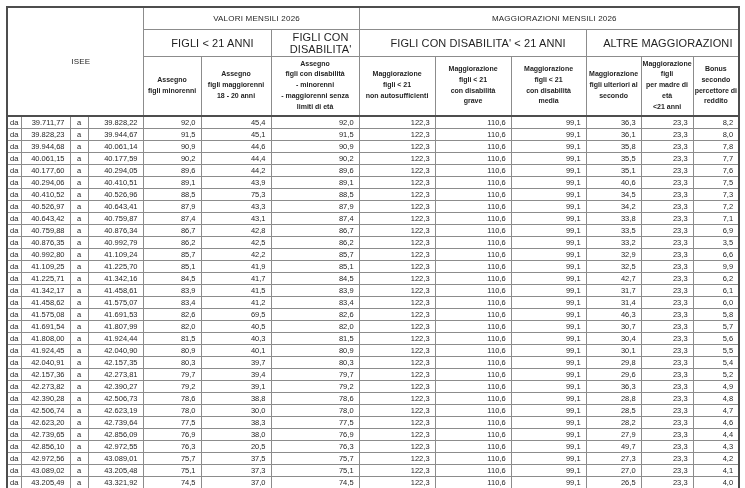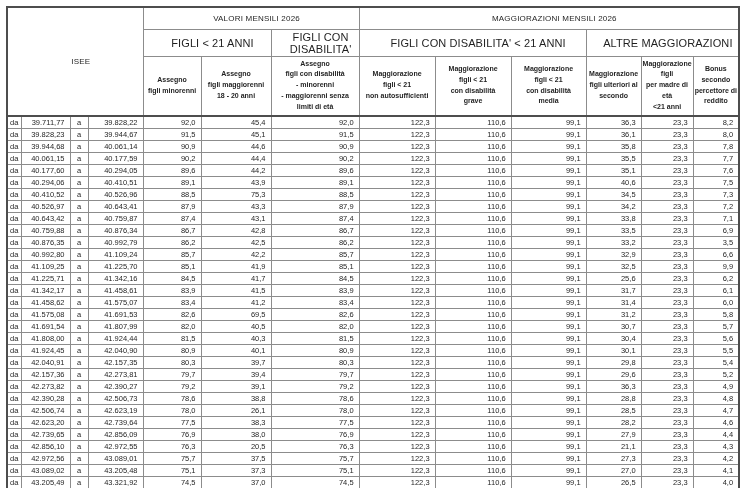--- a/index.html
+++ b/index.html
@@ -327,21 +327,21 @@
     <td class="lab">da</td>
     <td class="num">41.225,71</td>
     <td class="lab">a</td>
     <td class="num">41.342,16</td>
     <td class="num">84,5</td>
     <td class="num">41,7</td>
     <td class="num">84,5</td>
     <td class="num">122,3</td>
     <td class="num">110,6</td>
     <td class="num">99,1</td>
-    <td class="num">25,6</td>
+    <td class="num">42,7</td>
     <td class="num">23,3</td>
     <td class="num">6,2</td>
   </tr>
         <tr>
     <td class="lab">da</td>
     <td class="num">41.342,17</td>
     <td class="lab">a</td>
     <td class="num">41.458,61</td>
     <td class="num">83,9</td>
     <td class="num">41,5</td>
@@ -372,21 +372,21 @@
     <td class="lab">da</td>
     <td class="num">41.575,08</td>
     <td class="lab">a</td>
     <td class="num">41.691,53</td>
     <td class="num">82,6</td>
     <td class="num">69,5</td>
     <td class="num">82,6</td>
     <td class="num">122,3</td>
     <td class="num">110,6</td>
     <td class="num">99,1</td>
-    <td class="num">31,2</td>
+    <td class="num">46,3</td>
     <td class="num">23,3</td>
     <td class="num">5,8</td>
   </tr>
         <tr>
     <td class="lab">da</td>
     <td class="num">41.691,54</td>
     <td class="lab">a</td>
     <td class="num">41.807,99</td>
     <td class="num">82,0</td>
     <td class="num">40,5</td>
@@ -487,21 +487,21 @@
     <td class="num">28,8</td>
     <td class="num">23,3</td>
     <td class="num">4,8</td>
   </tr>
         <tr>
     <td class="lab">da</td>
     <td class="num">42.506,74</td>
     <td class="lab">a</td>
     <td class="num">42.623,19</td>
     <td class="num">78,0</td>
-    <td class="num">26,1</td>
+    <td class="num">30,0</td>
     <td class="num">78,0</td>
     <td class="num">122,3</td>
     <td class="num">110,6</td>
     <td class="num">99,1</td>
     <td class="num">28,5</td>
     <td class="num">23,3</td>
     <td class="num">4,7</td>
   </tr>
         <tr>
     <td class="lab">da</td>
@@ -537,21 +537,21 @@
     <td class="lab">da</td>
     <td class="num">42.856,10</td>
     <td class="lab">a</td>
     <td class="num">42.972,55</td>
     <td class="num">76,3</td>
     <td class="num">20,5</td>
     <td class="num">76,3</td>
     <td class="num">122,3</td>
     <td class="num">110,6</td>
     <td class="num">99,1</td>
-    <td class="num">21,1</td>
+    <td class="num">49,7</td>
     <td class="num">23,3</td>
     <td class="num">4,3</td>
   </tr>
         <tr>
     <td class="lab">da</td>
     <td class="num">42.972,56</td>
     <td class="lab">a</td>
     <td class="num">43.089,01</td>
     <td class="num">75,7</td>
     <td class="num">37,5</td>

